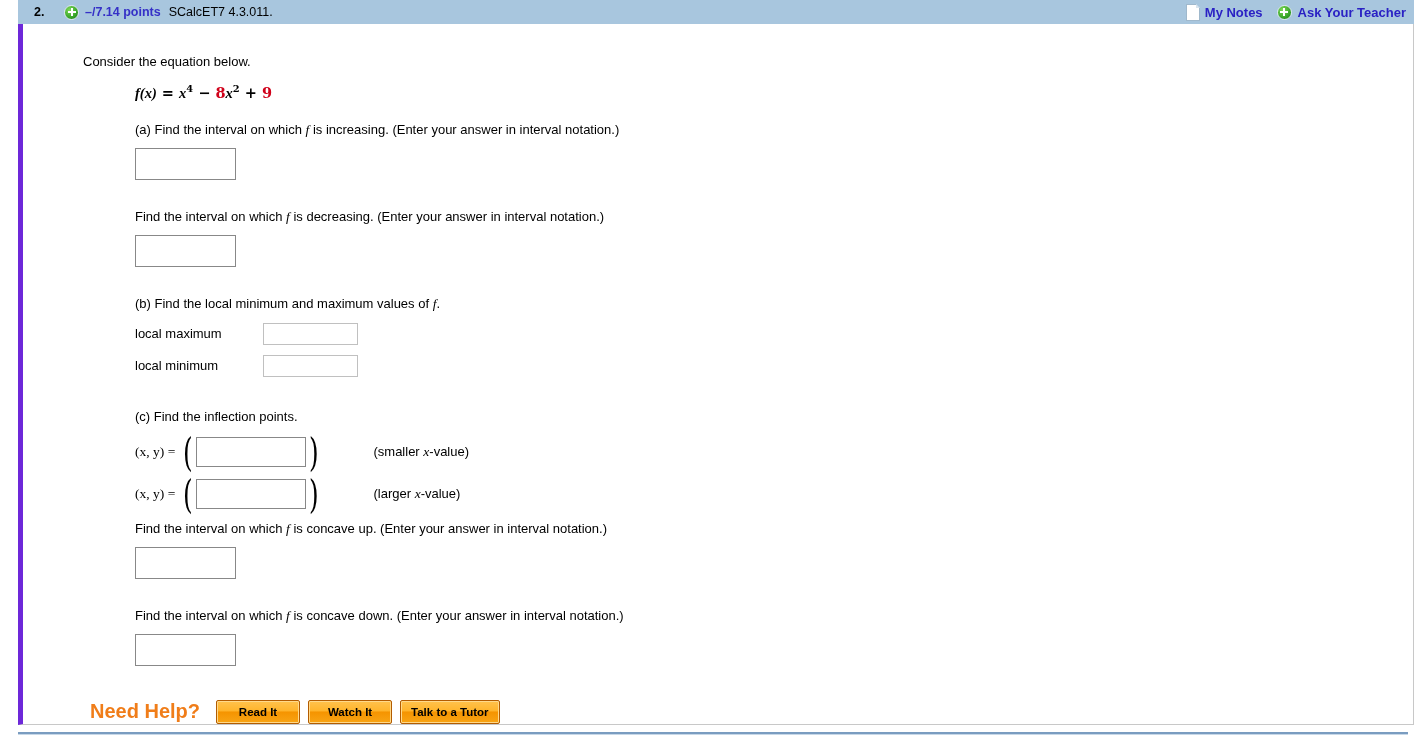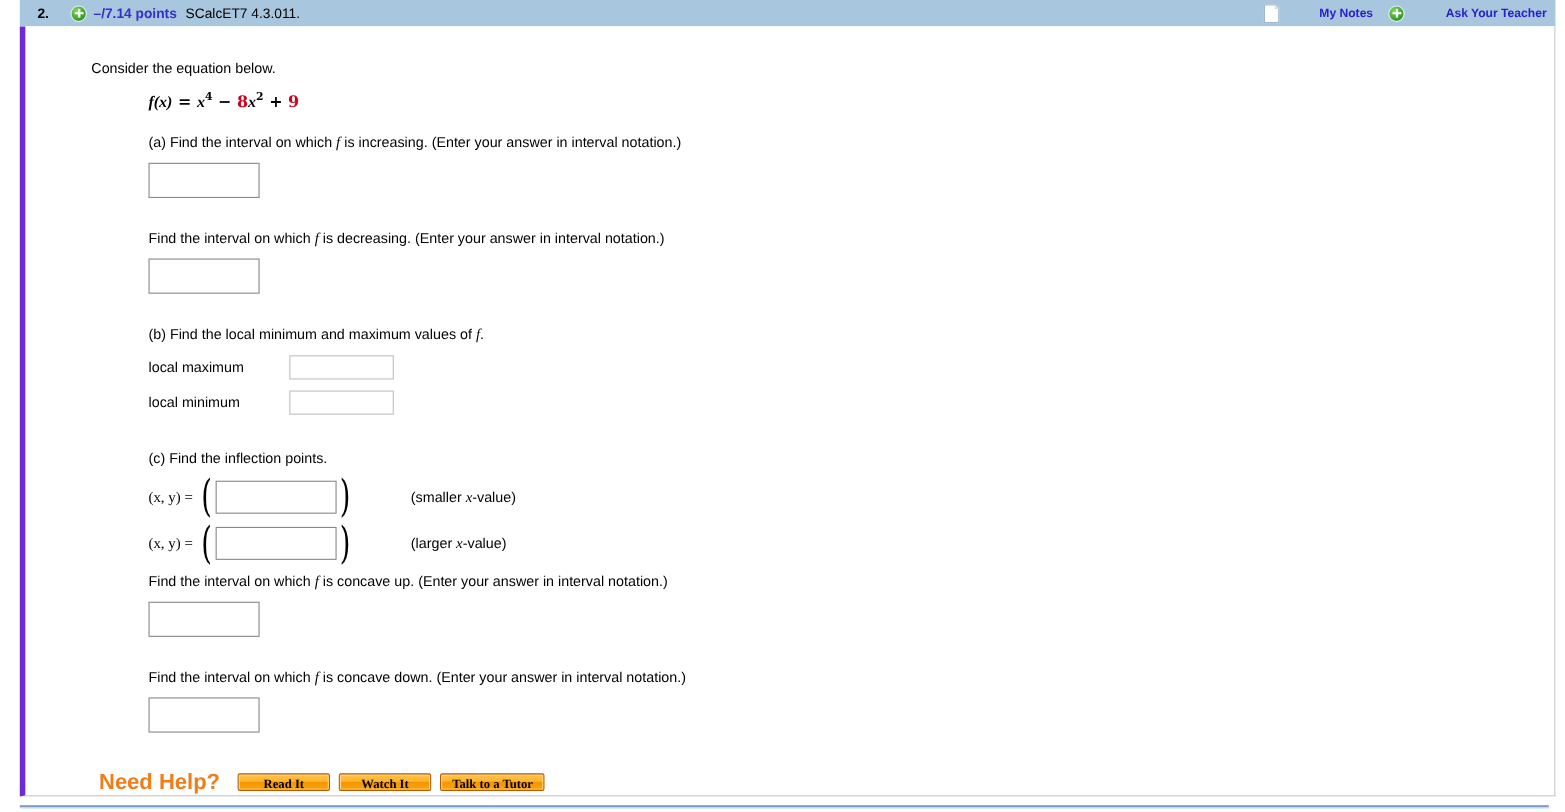--- a/index.html
+++ b/index.html
@@ -103,26 +103,25 @@
     position: absolute;
     right: -1px;
     top: -1px;
     width: 0;
     height: 0;
     border-left: 4px solid #d8e4ee;
     border-top: 4px solid #a8c6de;
   }
   .hdr-link {
     font-weight: bold;
-    font-size: 11px;
+    font-size: 13px;
     color: #2a21c4;
     text-decoration: none;
     white-space: nowrap;
     cursor: pointer;
-    margin-left: 31px;
   }
   .hdr-gap { width: 14px; flex: 0 0 auto; }
 
   
   .q-body {
     position: relative;
     border-left: 5px solid #6d28d9;
     border-right: 1px solid #c8c8c8;
     border-bottom: 1px solid #c8c8c8;
     min-height: 656px;
@@ -250,27 +249,27 @@
     margin-left: 7px;
   }
   .need-help-label {
     font-size: 20px;
     font-weight: bold;
     color: #f07d19;
     margin-right: 16px;
     white-space: nowrap;
   }
   .help-btn {
-    height: 16px;
+    height: 24px;
     min-width: 84px;
     border: 1px solid #b35c00;
     border-radius: 2px;
     background: linear-gradient(to bottom, #ffc24d 0%, #ffb42b 45%, #f59400 50%, #f8a415 100%);
     box-shadow: inset 0 0 0 1px #ffd98a;
-    font-family: Liberation Serif, serif;
+    font-family: Liberation Sans, sans-serif;
     font-size: 11.5px;
     font-weight: bold;
     color: #000000;
     cursor: pointer;
     padding: 0 10px;
     margin-right: 8px;
     line-height: 18px;
     text-align: center;
     box-sizing: border-box;
   }

